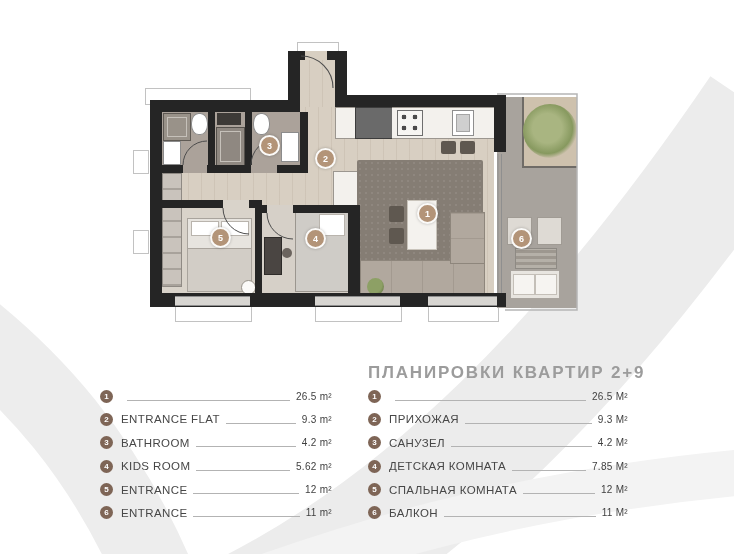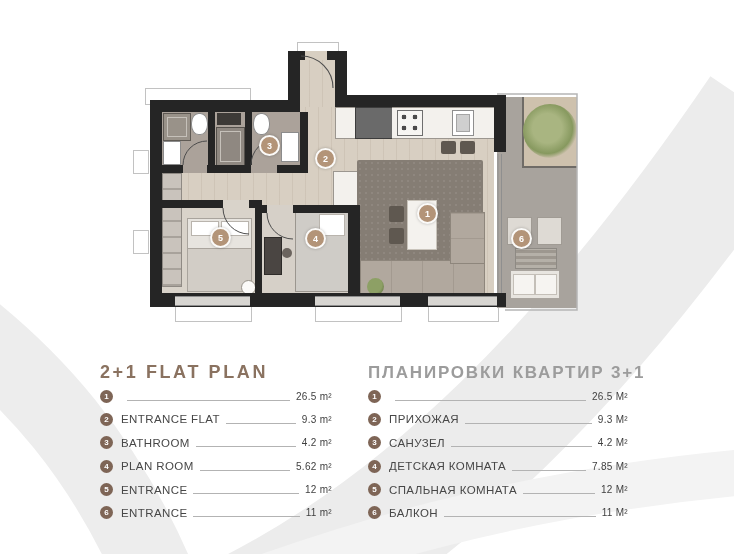--- a/index.html
+++ b/index.html
@@ -169,60 +169,59 @@
     </svg>
 
     <div class="pm" style="left:272px;top:161px;">1</div>
     <div class="pm" style="left:170px;top:106px;">2</div>
     <div class="pm" style="left:114px;top:93px;">3</div>
     <div class="pm" style="left:160px;top:186px;">4</div>
     <div class="pm" style="left:65px;top:185px;">5</div>
     <div class="pm" style="left:366px;top:186px;">6</div>
   </div>
 
-  <h2 class="ptitle en" style="left:100px;top:362px;margin:0;position:absolute;">2+1 FLAT PLAN</h2>
   <div class="plist" style="left:100px;top:389px;width:232px;">
     <div class="row">
       <span class="bullet">1</span>
       <span class="leader"></span>
       <span class="val">26.5 m²</span>
     </div>
     <div class="row">
       <span class="bullet">2</span>
       <span class="lbl">ENTRANCE FLAT</span>
       <span class="leader"></span>
       <span class="val">9.3 m²</span>
     </div>
     <div class="row">
       <span class="bullet">3</span>
       <span class="lbl">BATHROOM</span>
       <span class="leader"></span>
       <span class="val">4.2 m²</span>
     </div>
     <div class="row">
       <span class="bullet">4</span>
-      <span class="lbl">PLAN ROOM</span>
+      <span class="lbl">KIDS ROOM</span>
       <span class="leader"></span>
       <span class="val">5.62 m²</span>
     </div>
     <div class="row">
       <span class="bullet">5</span>
       <span class="lbl">ENTRANCE</span>
       <span class="leader"></span>
       <span class="val">12 m²</span>
     </div>
     <div class="row">
       <span class="bullet">6</span>
       <span class="lbl">ENTRANCE</span>
       <span class="leader"></span>
       <span class="val">11 m²</span>
     </div>
   </div>
 
-  <h2 class="ptitle ru" style="left:368px;top:363px;margin:0;position:absolute;">ПЛАНИРОВКИ КВАРТИР 3+1</h2>
+  <h2 class="ptitle ru" style="left:368px;top:363px;margin:0;position:absolute;">ПЛАНИРОВКИ КВАРТИР 2+9</h2>
   <div class="plist" style="left:368px;top:389px;width:260px;">
     <div class="row">
       <span class="bullet">1</span>
       <span class="leader"></span>
       <span class="val">26.5 М²</span>
     </div>
     <div class="row">
       <span class="bullet">2</span>
       <span class="lbl">ПРИХОЖАЯ</span>
       <span class="leader"></span>

